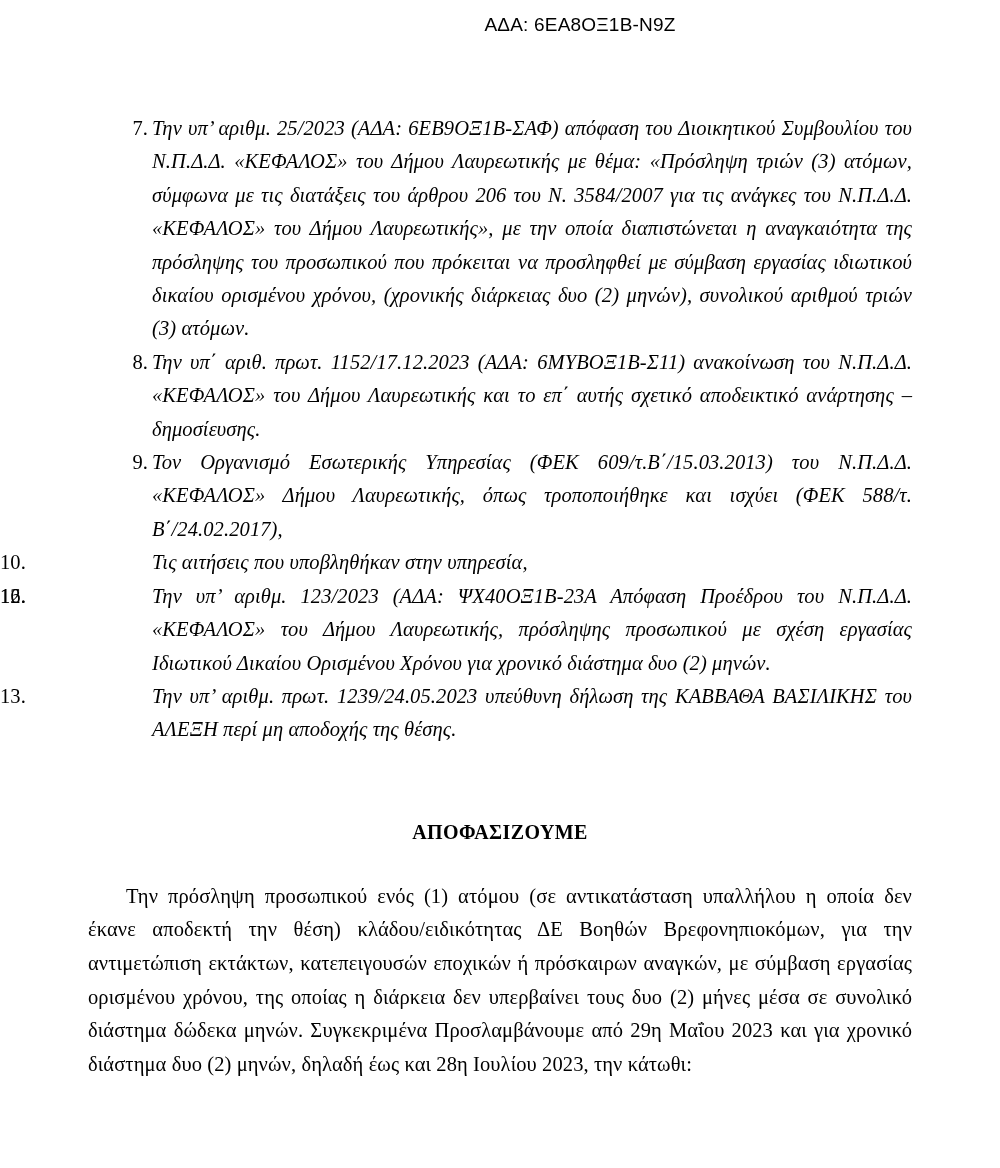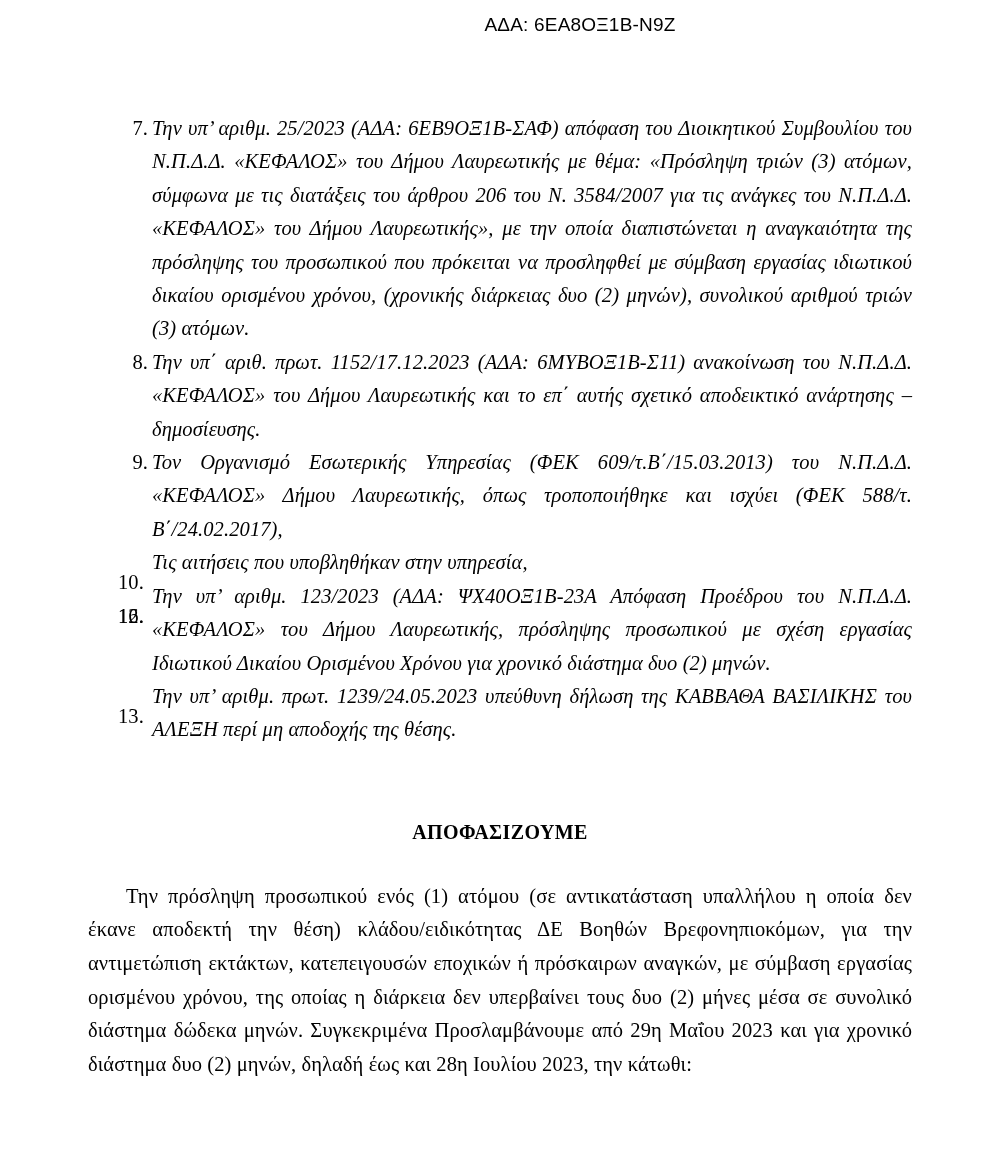--- a/index.html
+++ b/index.html
@@ -79,23 +79,21 @@
     white-space: pre;
   }
 
   
   li.clause.tight {
     padding-left: 152px;
   }
   li.clause.tight .marker {
     width: 152px;
     text-align: left;
-    padding-left: 118px;
     box-sizing: border-box;
-    margin-top: 20px;
   }
 
   li.clause .txt {
     display: block;
     font-style: italic;
   }
 
   
   .decision-heading {
     margin: 0;

